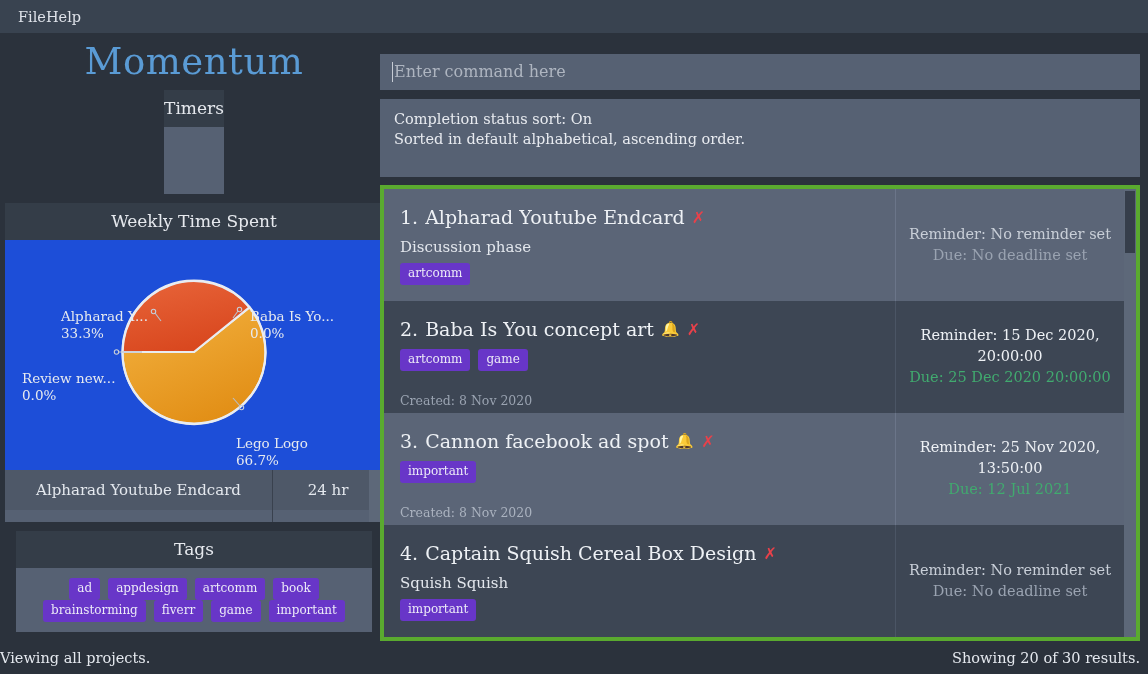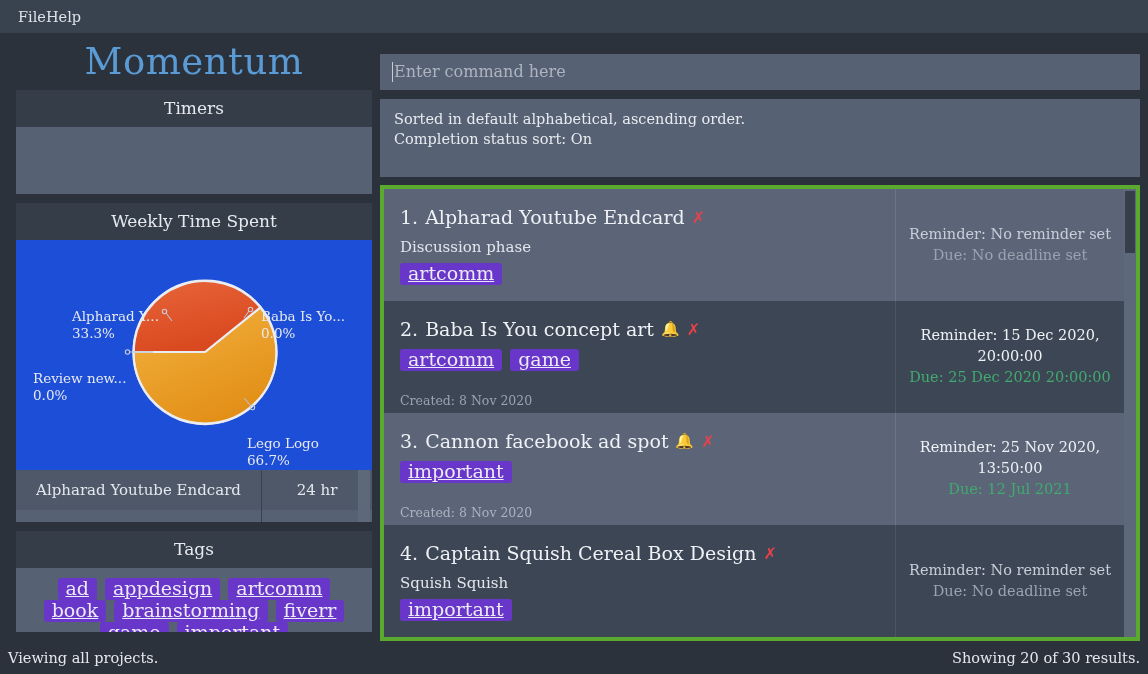--- a/index.html
+++ b/index.html
@@ -31,20 +31,21 @@
     padding: 0;
   }
 
   
   .sidebar {
     width: 378px;
     flex: 0 0 378px;
     display: flex;
     flex-direction: column;
     padding: 0 6px 0 16px;
+    align-items: center;
   }
   .brand {
     height: 62px;
     display: flex;
     align-items: center;
     justify-content: center;
     color: #5a9bd5;
     font-size: 37px;
     letter-spacing: 0.5px;
   }
@@ -134,25 +135,24 @@
   }
   .tag-wrap {
     display: flex;
     flex-wrap: wrap;
     justify-content: center;
     gap: 0 8px;
   }
   .tag {
     background: #6836c8;
     color: #eceaf7;
-    font-size: 19px;
+    font-size: 12px;
     padding: 2px 8px 3px 8px;
     border-radius: 3px;
     line-height: 17px;
-    text-decoration: underline;
   }
 
   
   .main {
     flex: 1 1 auto;
     display: flex;
     flex-direction: column;
     padding: 0 8px 0 2px;
     justify-content: space-between;
   }
@@ -275,21 +275,21 @@
     width: 10px; height: 62px;
     background: #363e4b;
   }
 
   
   .statusbar {
     height: 33px;
     display: flex;
     align-items: center;
     justify-content: space-between;
-    padding: 0 8px 0 8px;
+    padding: 0 8px 0 0;
     color: #e4e8ee;
     font-size: 14.5px;
     text-align: center;
   }
 </style>
 </head>
 <body>
 
 <div class="menubar">
   <span class="menu-item">File</span>
@@ -391,22 +391,22 @@
   </div>
 
   <div class="main">
 
     <div class="cmdbar">
       <span class="caret"></span>
       <span class="cmd-placeholder">Enter command here</span>
     </div>
 
     <div class="infobox">
+      <div>Completion status sort: On</div>
       <div>Sorted in default alphabetical, ascending order.</div>
-      <div>Completion status sort: On</div>
     </div>
 
     <div class="listwrap">
       <div class="list">
 
         <div class="task-row alt">
           <div class="task-left">
             <div class="task-title">
               <span>1.</span>
               <span>Alpharad Youtube Endcard</span>

